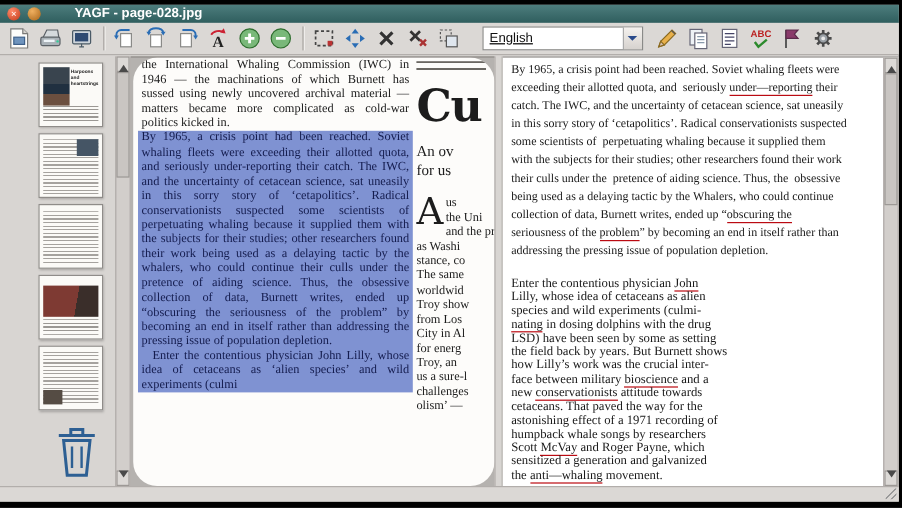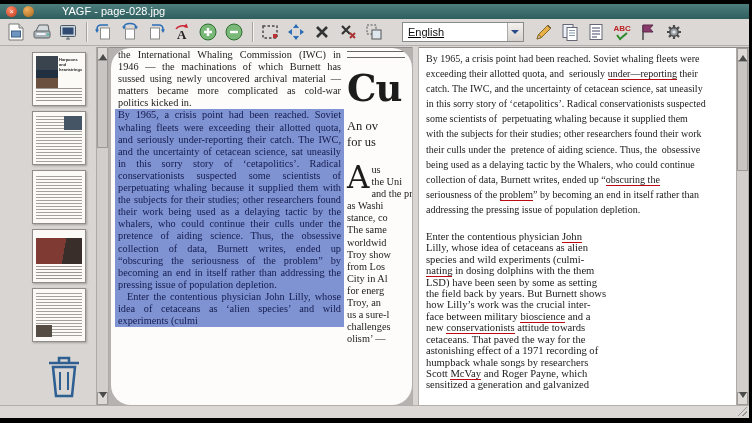--- a/index.html
+++ b/index.html
@@ -7,28 +7,28 @@
   .screen{position:relative;width:752px;height:423px;background:#000;overflow:hidden;
           font-family:"Liberation Sans",sans-serif;}
   .window{position:absolute;left:0;top:4px;width:749px;height:414px;background:#d8d5d2;}
 
   
   .titlebar{position:relative;height:15px;background:linear-gradient(#4d7d7d,#2f5e5e);color:#fff;}
   .wbtn{position:absolute;top:2px;width:11px;height:11px;border-radius:6px;text-align:center;
         font-size:8px;line-height:11px;color:#fff;cursor:default;}
   .wbtn.close{left:6px;background:radial-gradient(circle at 35% 30%,#ff8a6a,#c23a1a);}
   .wbtn.menu{left:23px;background:radial-gradient(circle at 35% 30%,#f0b060,#a96418);}
-  .wtitle{position:absolute;left:62px;top:0;font-size:11px;font-weight:normal;line-height:15px;}
+  .wtitle{position:absolute;left:62px;top:0;font-size:11px;font-weight:bold;line-height:15px;}
 
   
   .toolbar{height:27px;background:#dbd8d5;border-bottom:1px solid #b2aeab;display:flex;
            align-items:center;padding-left:4px;}
   .tbtn{width:24px;height:24px;margin-right:2px;display:flex;align-items:center;justify-content:center;border-radius:2px;}
   .sep{width:2px;height:20px;border-left:1px solid #a8a4a1;border-right:1px solid #f4f2f0;margin:0 4px;}
-  .lang{width:122px;height:20px;background:#fff;border:1px solid #8a8a88;display:flex;align-items:center;margin:0 8px 0 14px;text-decoration:underline;}
+  .lang{width:134px;height:20px;background:#fff;border:1px solid #8a8a88;display:flex;align-items:center;margin:0 8px 0 14px;text-decoration:underline;}
   .lang-v{flex:1;font-size:11px;padding-left:5px;color:#111;}
   .lang-a{width:16px;height:18px;border-left:1px solid #aaa;background:linear-gradient(#f4f1ee,#d6d2ce);position:relative;}
   .lang-a::after{content:"";position:absolute;left:3px;top:7px;border:4px solid transparent;border-top-color:#2a4a8a;}
 
   
   .main{position:absolute;top:43px;left:0;width:749px;height:358px;display:flex;align-items:stretch;}
 
   
   .thumb-panel{width:96px;background:#d8d5d2;position:relative;}
   .thumb-list{position:absolute;left:32px;top:5px;display:flex;flex-direction:column;gap:5px;}
@@ -331,31 +331,32 @@
               <div class="ln"><span>their culls under the  pretence of aiding science. Thus, the  obsessive</span></div>
               <div class="ln"><span>being used as a delaying tactic by the Whalers, who could continue</span></div>
               <div class="ln"><span>collection of data, Burnett writes, ended up “</span><span class="miss">obscuring the</span></div>
               <div class="ln"><span>seriousness of the </span><span class="miss">problem</span><span>” by becoming an end in itself rather than</span></div>
               <div class="ln"><span>addressing the pressing issue of population depletion.</span></div>
             </div>
           <div class="p2">
               <div class="ln"><span>Enter the contentious physician </span><span class="miss">John</span></div>
               <div class="ln"><span>Lilly, whose idea of cetaceans as alien</span></div>
               <div class="ln"><span>species and wild experiments (culmi-</span></div>
-              <div class="ln"><span class="miss">nating</span><span> in dosing dolphins with the them</span></div>
+              <div class="ln"><span class="miss">nating</span><span> in dosing dolphins with the drug</span></div>
               <div class="ln"><span>LSD) have been seen by some as setting</span></div>
               <div class="ln"><span>the field back by years. But Burnett shows</span></div>
               <div class="ln"><span>how Lilly’s work was the crucial inter-</span></div>
               <div class="ln"><span>face between military </span><span class="miss">bioscience</span><span> and a</span></div>
               <div class="ln"><span>new </span><span class="miss">conservationists</span><span> attitude towards</span></div>
               <div class="ln"><span>cetaceans. That paved the way for the</span></div>
               <div class="ln"><span>astonishing effect of a 1971 recording of</span></div>
               <div class="ln"><span>humpback whale songs by researchers</span></div>
               <div class="ln"><span>Scott </span><span class="miss">McVay</span><span> and Roger Payne, which</span></div>
               <div class="ln"><span>sensitized a generation and galvanized</span></div>
+              <div class="ln"><span>the </span><span class="miss">anti—whaling</span><span> movement.</span></div>
             </div>
         </div>
         <div class="sb">
           <div class="sb-btn up"></div>
           <div class="sb-thumb" style="top:13px;height:110px;"></div>
           <div class="sb-btn down"></div>
         </div>
       </div>
 
     </div>

